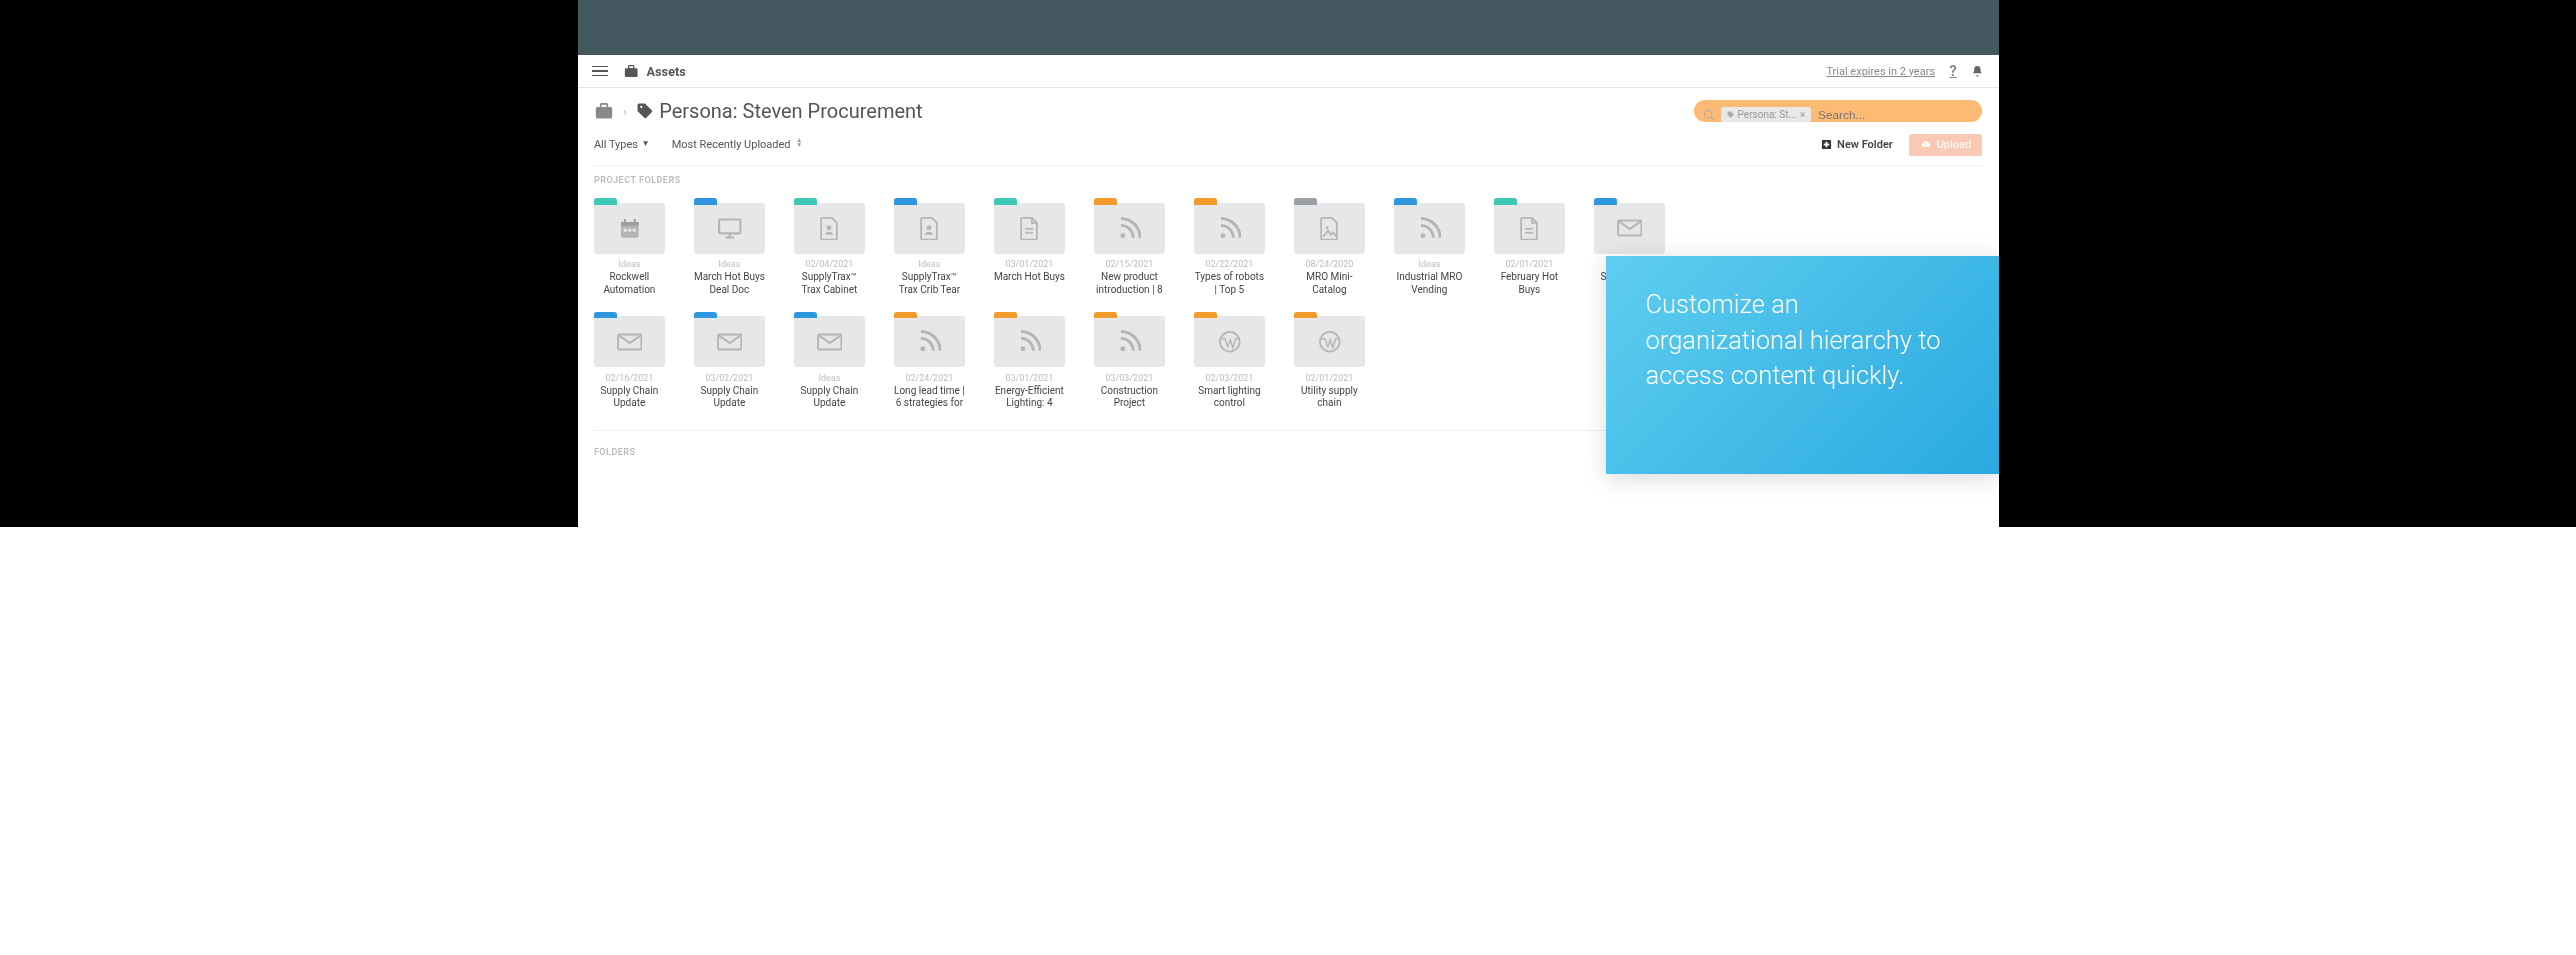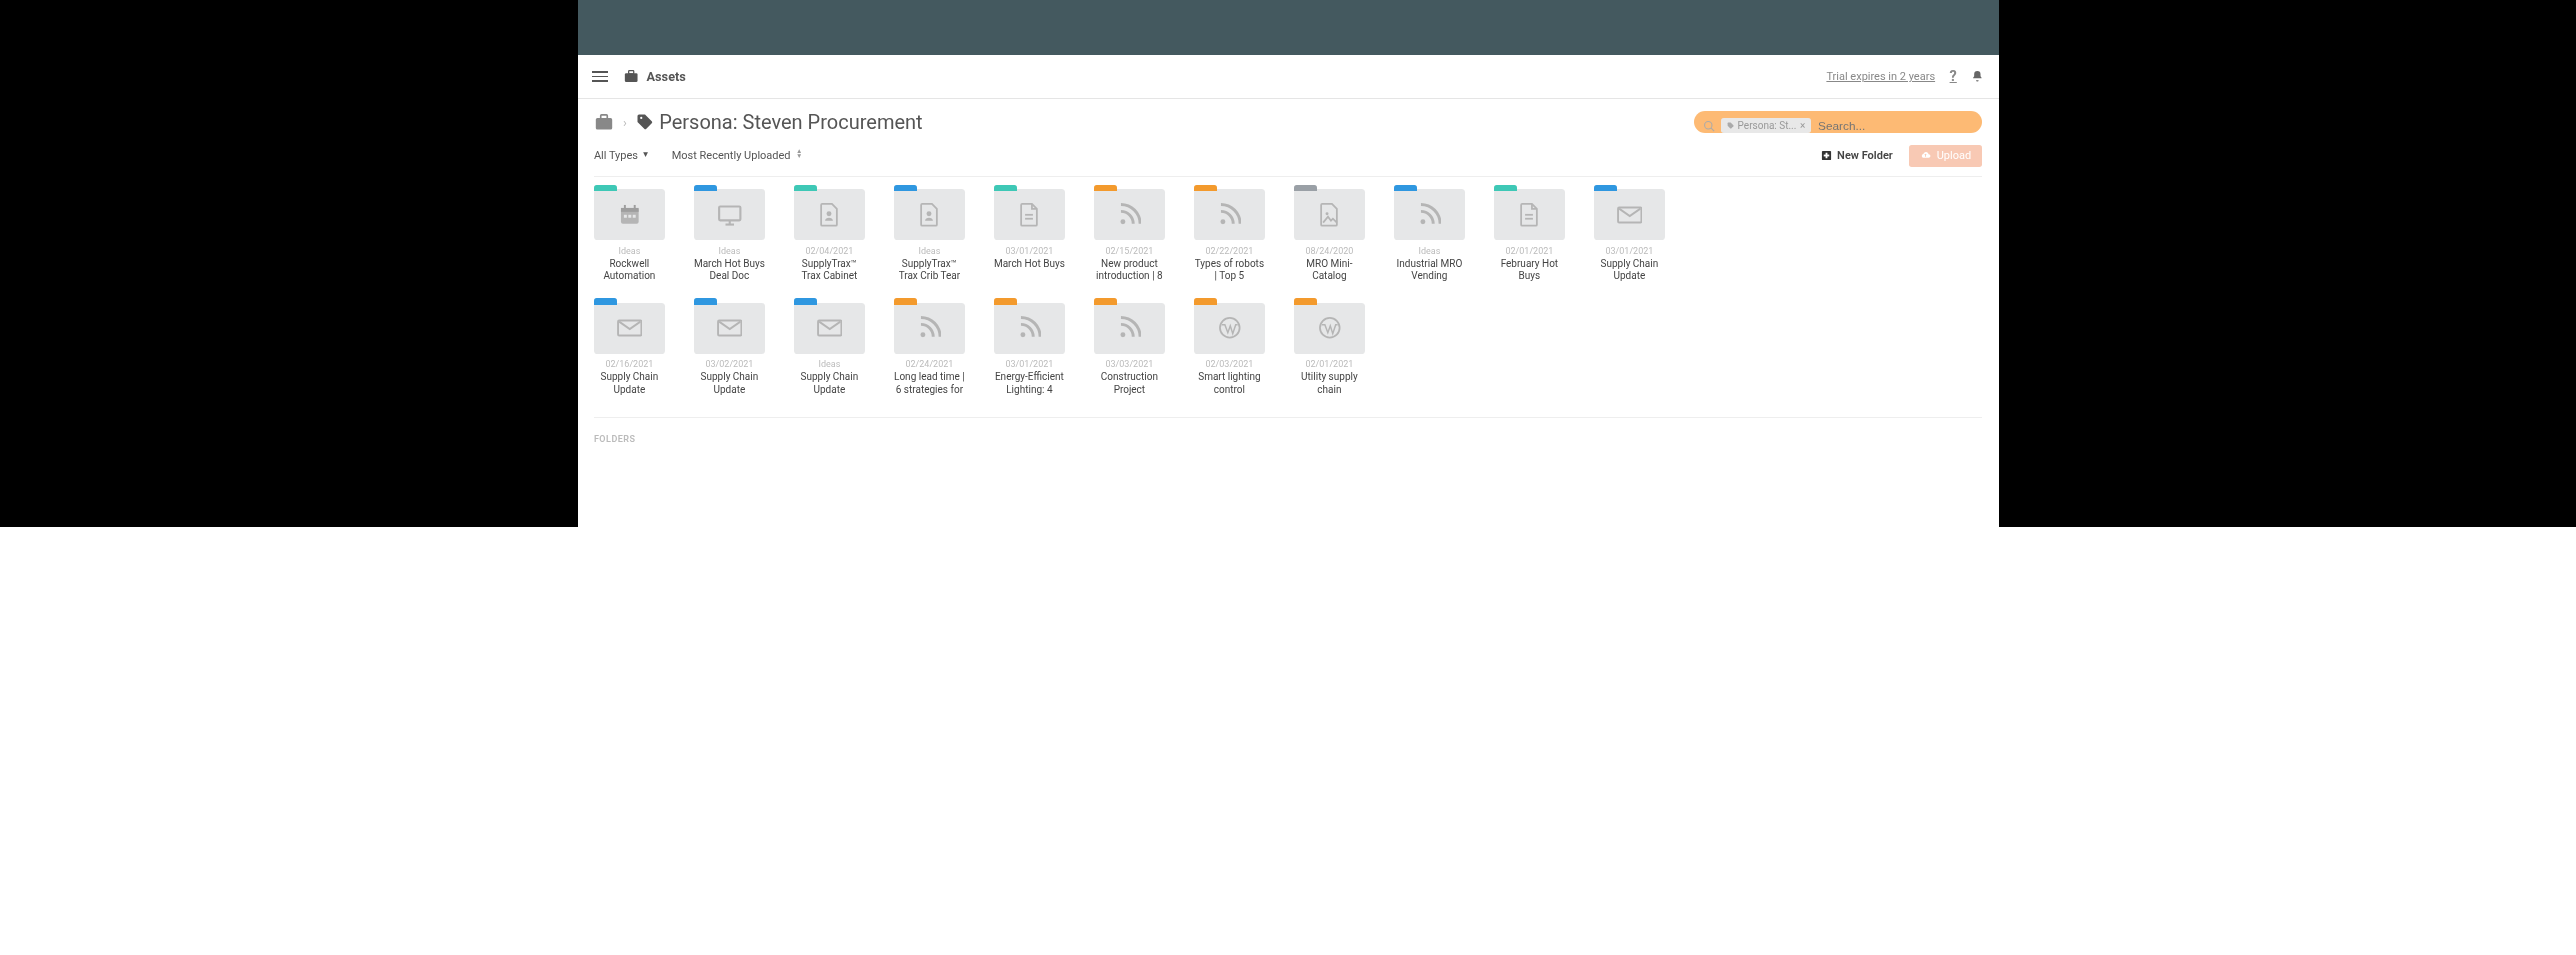--- a/index.html
+++ b/index.html
@@ -1,20 +1,20 @@
 <!DOCTYPE html>
 <html style="font-size:14.5px"><head>
 <meta charset="utf-8">
 <style>
 * { box-sizing: border-box; margin: 0; padding: 0; }
 body { font-family: -apple-system, BlinkMacSystemFont, "Segoe UI", Roboto, Helvetica, Arial, sans-serif; background: #fff; }
 .page-wrap { width: 2576px; background:#000; position:relative; }
 .scaled { width:1421px; background:#fff; margin:0 auto; position:relative; height:527px; } 
 .topband { height:55px; background:#44595f; }
-.header { height:44px; background:#fff; border-bottom:0.9px solid #e5e5e5; display:flex; align-items:center; padding:0 14.5px; color:#555; font-size:12.7px; font-weight:700; }
+.header { height:33px; background:#fff; border-bottom:0.9px solid #e5e5e5; display:flex; align-items:center; padding:0 14.5px; color:#555; font-size:12.7px; font-weight:700; }
 .header .ham { margin-right:14.5px; display:flex; flex-direction:column; gap:2.7px; cursor:pointer;}
 .header .ham span{ width:16.4px; height:1.8px; background:#555; display:block;}
 .header .brief { margin-right:7.3px; color:#555;}
 .header-right{ margin-left:auto; display:flex; align-items:center; gap:14.5px; color:#888; font-size:11px; font-weight:400;text-decoration:underline;}
 .qmark{font-size:14.5px;font-weight:700;color:#888;cursor:pointer;}
 .bell{cursor:pointer;}
 .subheader{ display:flex; align-items:center; padding:11px 16.4px 7.3px 16.4px;}
 .subheader .briefbig{ color:#777; }
 .chev{ margin:0 9px; color:#bbb; font-size:12.7px;}
 .tag-icon{ margin-right:5.5px; color:#555;}
@@ -133,20 +133,21 @@
           <svg width="11" height="9" viewBox="0 0 24 20" fill="#fff">
               <path d="M19 15a4 4 0 000-8 6 6 0 00-11.5-1A5 5 0 006 15h13z"></path>
               <path d="M12 6l-3 3h2v4h2v-4h2l-3-3z" fill="#f8c9b4"></path>
             </svg>
           <span>Upload</span>
         </div>
       </div>
     </div>
 
     <div class="hr"></div>
+    <div class="section-label">PROJECT FOLDERS</div>
 
     <div class="grid">
       <div class="row" id="row1">
           <div class="card">
             <div class="folder">
               <div class="tab" style="background: rgb(62, 200, 182);"></div>
               <span class="ficon">
                 <svg width="23.6" height="23.6" viewBox="0 0 24 24" fill="#b5b5b5">
                   <rect x="3" y="5" width="18" height="16" rx="2"></rect>
                   <rect x="3" y="5" width="18" height="4" fill="#9e9e9e"></rect>
@@ -410,15 +411,16 @@
             </div>
             <div class="meta">02/01/2021</div>
             <div class="title">Utility supply chain</div>
           </div>
         </div>
     </div>
 
     <div class="hr"></div>
     <div class="section-label folders-label">FOLDERS</div>
 
+    <div class="tooltip">Customize an organizational hierarchy to access content quickly.</div>
   </div>
 </div>
 
 
 </body></html>

